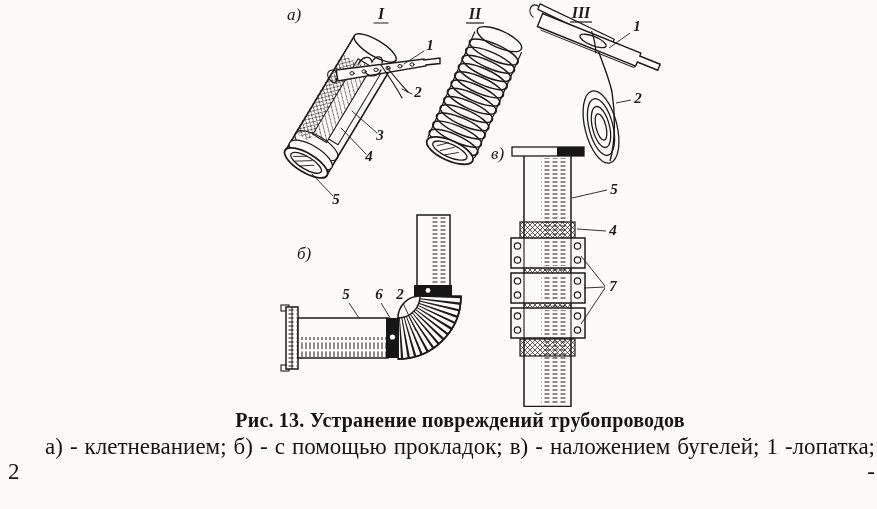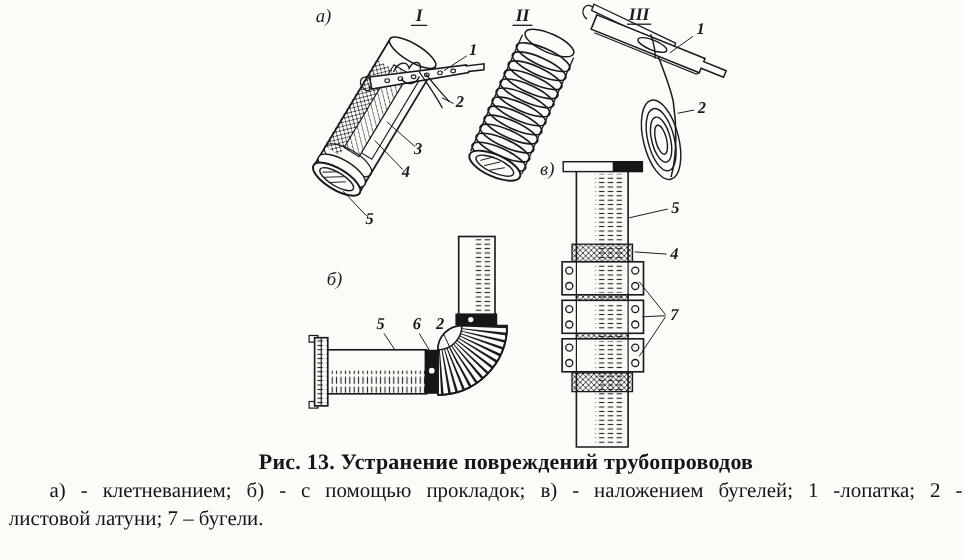--- a/index.html
+++ b/index.html
@@ -11,21 +11,21 @@
   .page { width:877px; height:509px; position:relative; }
   svg.figure { display:block; }
   svg text { fill:#1b1b1b; }
   .panel-lbl { font:italic 400 17px "Liberation Serif", serif; }
   .roman     { font:italic 700 16px "Liberation Serif", serif; }
   .digit     { font:italic 700 15px "Liberation Serif", serif; }
   .caption {
     text-align:center; padding-left:43px; margin-top:1px;
     font-weight:bold; font-size:20px; line-height:25px; letter-spacing:0.2px;
   }
-  .legend { padding:2px 2px 0 8px; font-size:19px; line-height:24.6px; }
+  .legend { padding:2px 2px 0 8px; font-size:23px; line-height:24.6px; }
   .legend .line { text-align:justify; }
   .legend .line.j { text-align-last:justify; }
   .legend .line.first { text-indent:37px; }
 </style>
 </head>
 <body>
 
 <div class="page">
 
   <svg class="figure" width="877" height="407" viewBox="0 0 877 407">
@@ -241,16 +241,15 @@
       <text class="digit" x="614" y="194" text-anchor="middle">5</text>
       <text class="digit" x="613" y="235" text-anchor="middle">4</text>
       <text class="digit" x="613" y="291" text-anchor="middle">7</text>
     </g>
   </svg>
 
   <div class="caption">Рис. 13. Устранение повреждений трубопроводов</div>
 
   <div class="legend">
     <div class="line first j">а) - клетневанием; б) - с помощью прокладок; в) - наложением бугелей; 1 -лопатка; 2 -</div>
-    <div class="line">листовой латуни; 7 – бугели.</div>
   </div>
 
 </div>
 
 </body></html>

